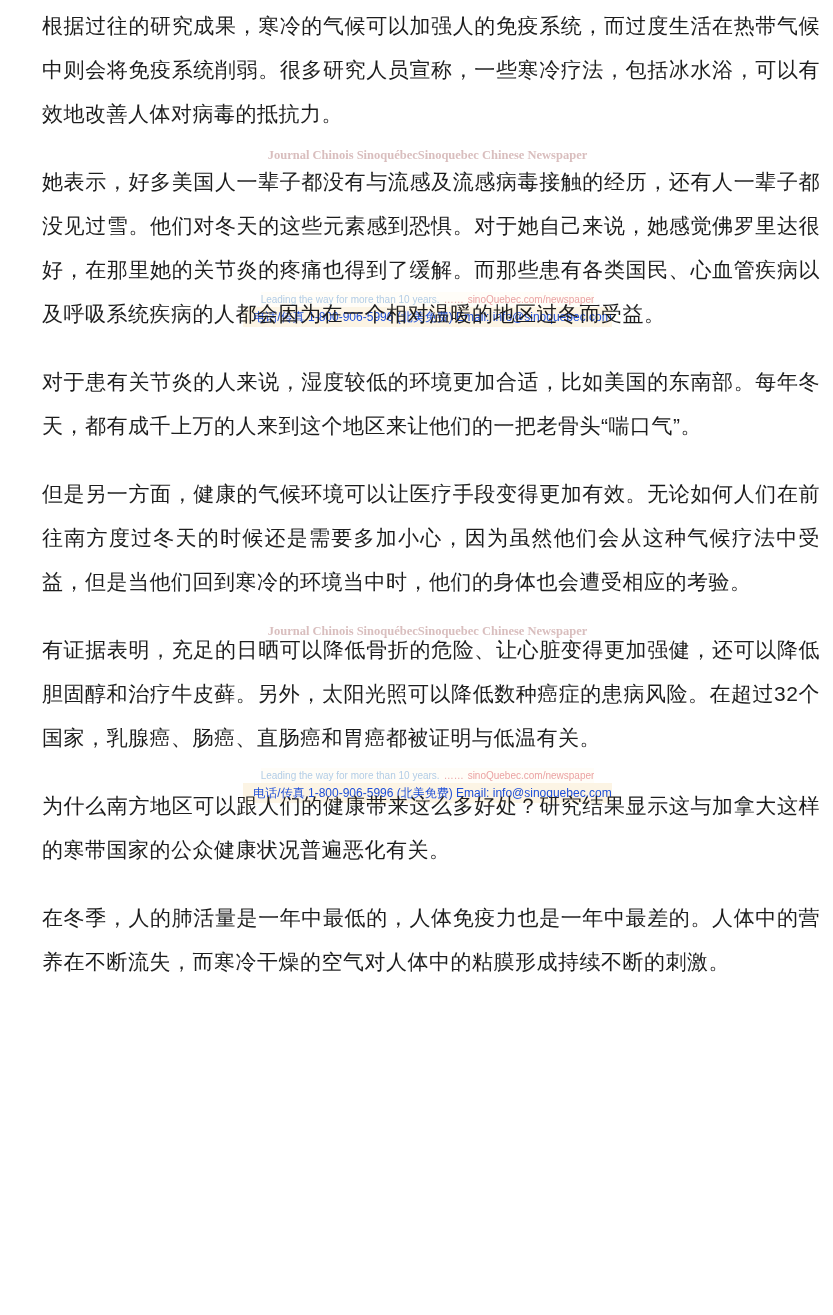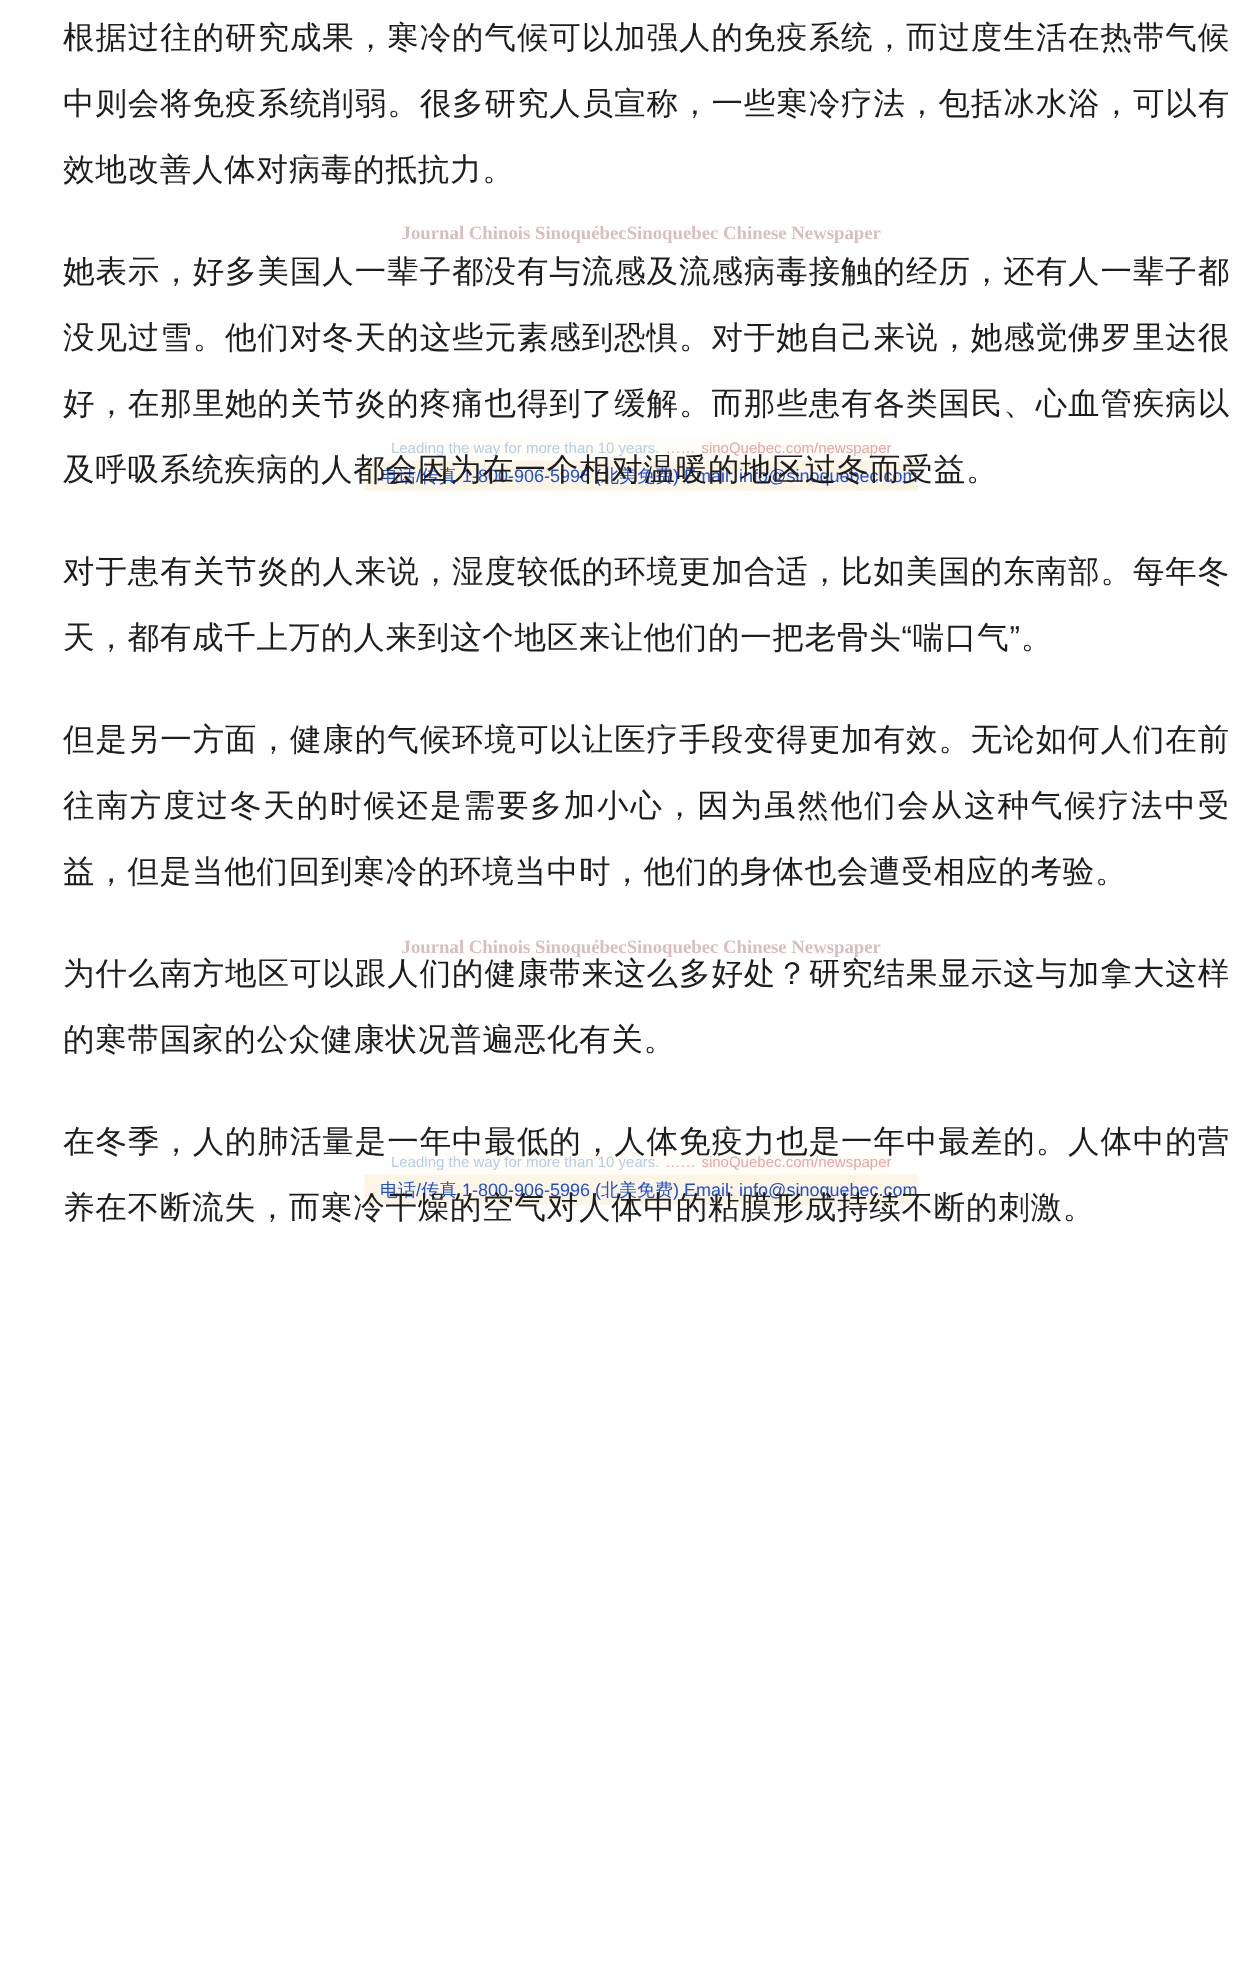--- a/index.html
+++ b/index.html
@@ -108,15 +108,16 @@
   </div>
   <div class="contact-row">电话/传真 1-800-906-5996 (北美免费) Email: info@sinoquebec.com</div>
   <div class="banner-footer"></div>
 </div>
 
 <div class="content">
   <p class="para">根据过往的研究成果，寒冷的气候可以加强人的免疫系统，而过度生活在热带气候中则会将免疫系统削弱。很多研究人员宣称，一些寒冷疗法，包括冰水浴，可以有效地改善人体对病毒的抵抗力。</p>
   <p class="para">她表示，好多美国人一辈子都没有与流感及流感病毒接触的经历，还有人一辈子都没见过雪。他们对冬天的这些元素感到恐惧。对于她自己来说，她感觉佛罗里达很好，在那里她的关节炎的疼痛也得到了缓解。而那些患有各类国民、心血管疾病以及呼吸系统疾病的人都会因为在一个相对温暖的地区过冬而受益。</p>
   <p class="para">对于患有关节炎的人来说，湿度较低的环境更加合适，比如美国的东南部。每年冬天，都有成千上万的人来到这个地区来让他们的一把老骨头“喘口气”。</p>
   <p class="para">但是另一方面，健康的气候环境可以让医疗手段变得更加有效。无论如何人们在前往南方度过冬天的时候还是需要多加小心，因为虽然他们会从这种气候疗法中受益，但是当他们回到寒冷的环境当中时，他们的身体也会遭受相应的考验。</p>
+  <p class="para">有证据表明，充足的日晒可以降低骨折的危险、让心脏变得更加强健，还可以降低胆固醇和治疗牛皮藓。另外，太阳光照可以降低数种癌症的患病风险。在超过32个国家，乳腺癌、肠癌、直肠癌和胃癌都被证明与低温有关。</p>
   <p class="para">为什么南方地区可以跟人们的健康带来这么多好处？研究结果显示这与加拿大这样的寒带国家的公众健康状况普遍恶化有关。</p>
   <p class="para">在冬季，人的肺活量是一年中最低的，人体免疫力也是一年中最差的。人体中的营养在不断流失，而寒冷干燥的空气对人体中的粘膜形成持续不断的刺激。</p>
 </div>
 
 </body></html>

